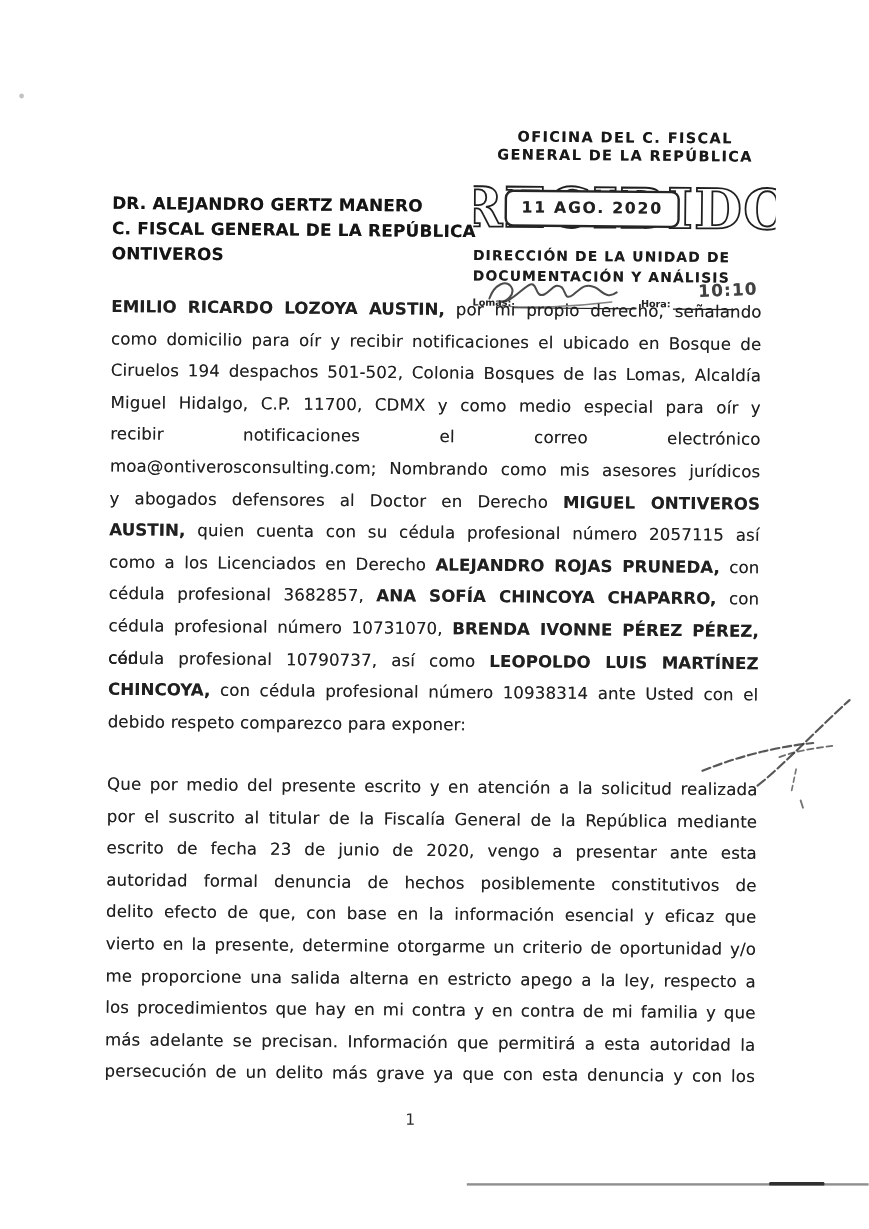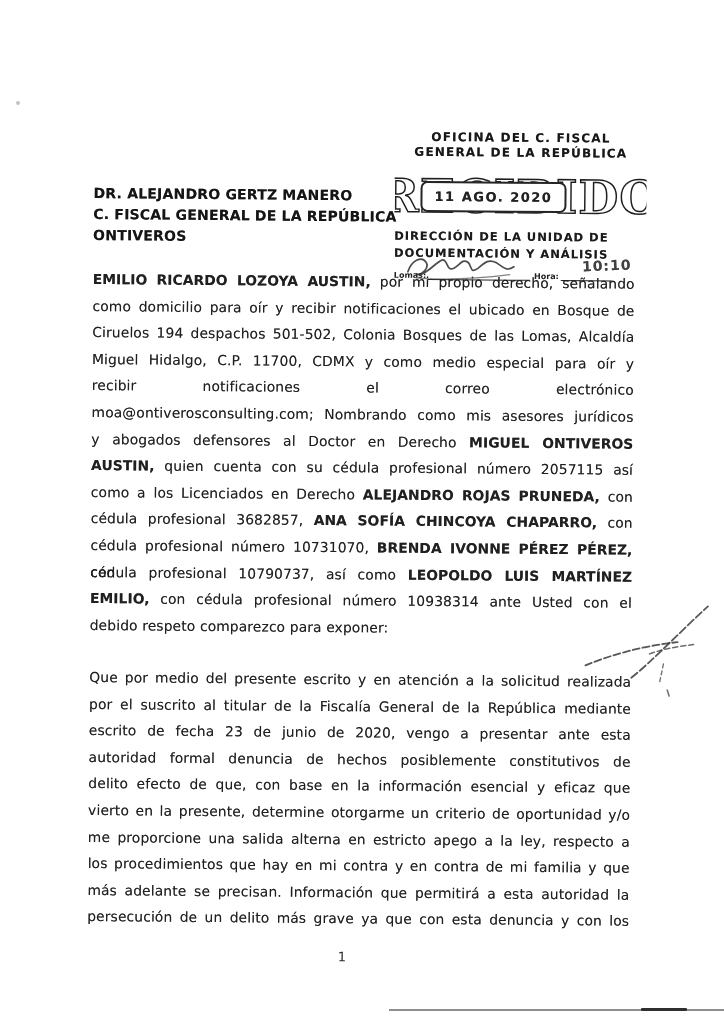--- a/index.html
+++ b/index.html
@@ -2,21 +2,21 @@
 <html><head>
 <meta charset="utf-8">
 <style>
   html,body{margin:0;padding:0;}
   body{
     width:724px;height:1024px;position:relative;overflow:hidden;
     background:#ffffff;
     font-family:"DejaVu Sans", sans-serif;
     color:#1e1e1e;
   }
-  .page{position:absolute;inset:0;background:#fff;margin-top:23px;}
+  .page{position:absolute;inset:0;background:#fff;}
   .tilt{position:absolute;inset:0;transform:rotate(0.5deg);transform-origin:90px 230px;}
 
   
   .speck{position:absolute;left:16px;top:78px;width:4px;height:4px;background:#9a9a9a;border-radius:50%;opacity:.6;}
 
   
   .addressee{
     position:absolute;left:93px;top:160px;width:330px;
     font-size:14px;font-weight:bold;line-height:21px;letter-spacing:.2px;
     color:#151515;text-shadow:0 0 .5px rgba(0,0,0,.55);
@@ -134,21 +134,21 @@
         <div class="line"><span>Ciruelos 194 despachos 501-502, Colonia Bosques de las Lomas, Alcaldía</span></div>
         <div class="line"><span>Miguel Hidalgo, C.P. 11700, CDMX y como medio especial para oír y</span></div>
         <div class="line"><span>recibir notificaciones el correo electrónico</span></div>
         <div class="line"><span>moa@ontiverosconsulting.com; Nombrando como mis asesores jurídicos</span></div>
         <div class="line"><span>y abogados defensores al Doctor en Derecho </span><b>MIGUEL ONTIVEROS</b></div>
         <div class="line"><b>AUSTIN,</b><span> quien cuenta con su cédula profesional número 2057115 así</span></div>
         <div class="line"><span>como a los Licenciados en Derecho </span><b>ALEJANDRO ROJAS PRUNEDA,</b><span> con</span></div>
         <div class="line"><span>cédula profesional 3682857, </span><b>ANA SOFÍA CHINCOYA CHAPARRO,</b><span> con</span></div>
         <div class="line"><span>cédula profesional número 10731070, </span><b>BRENDA IVONNE PÉREZ PÉREZ,</b><span> con</span></div>
         <div class="line"><span>cédula profesional 10790737, así como </span><b>LEOPOLDO LUIS MARTÍNEZ</b></div>
-        <div class="line"><b>EMILIO,</b><span> con cédula profesional número 10938314 ante Usted con el</span></div>
+        <div class="line"><b>CHINCOYA,</b><span> con cédula profesional número 10938314 ante Usted con el</span></div>
         <div class="line line-last"><span>debido respeto comparezco para exponer:</span></div>
       </div>
     <div class="bodytext p2">
         <div class="line"><span>Que por medio del presente escrito y en atención a la solicitud realizada</span></div>
         <div class="line"><span>por el suscrito al titular de la Fiscalía General de la República mediante</span></div>
         <div class="line"><span>escrito de fecha 23 de junio de 2020, vengo a presentar ante esta</span></div>
         <div class="line"><span>autoridad formal denuncia de hechos posiblemente constitutivos de</span></div>
         <div class="line"><span>delito efecto de que, con base en la información esencial y eficaz que</span></div>
         <div class="line"><span>vierto en la presente, determine otorgarme un criterio de oportunidad y/o</span></div>
         <div class="line"><span>me proporcione una salida alterna en estricto apego a la ley, respecto a</span></div>

